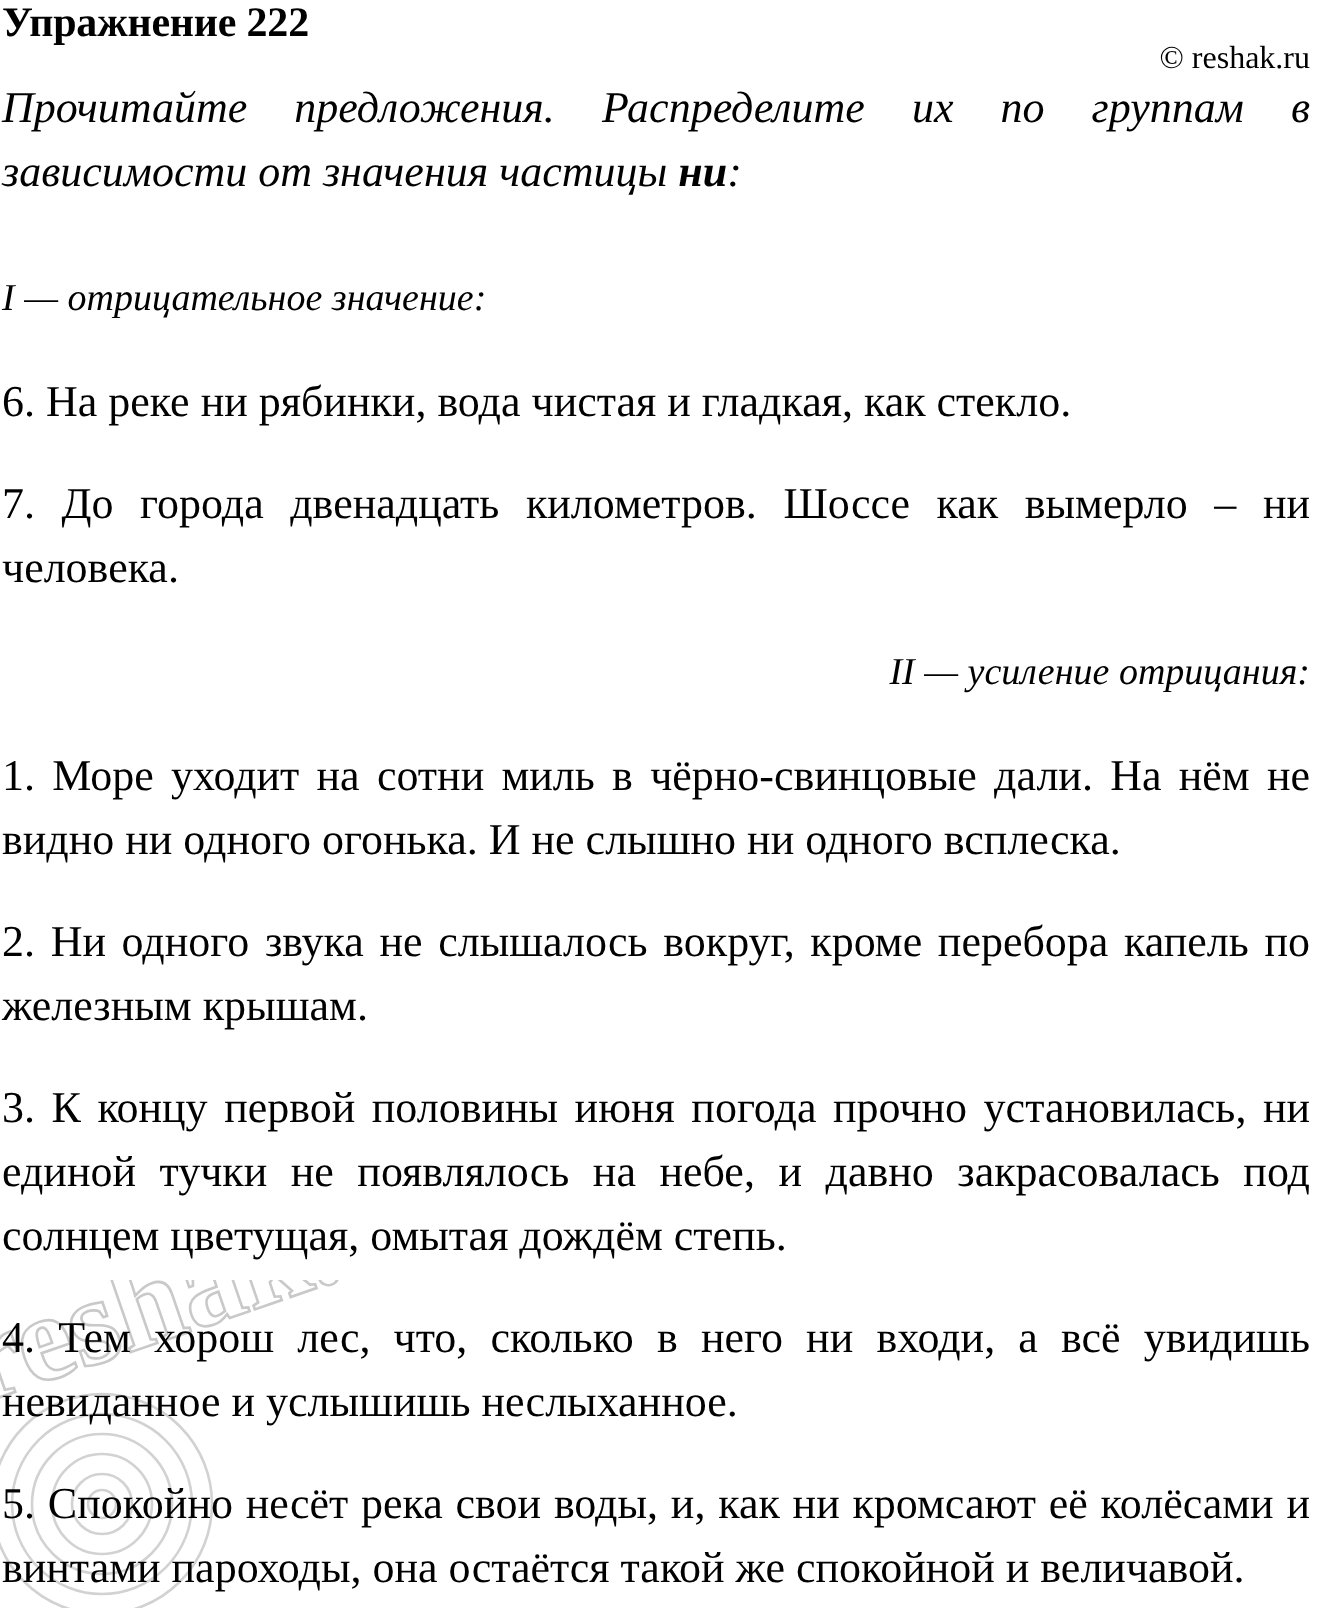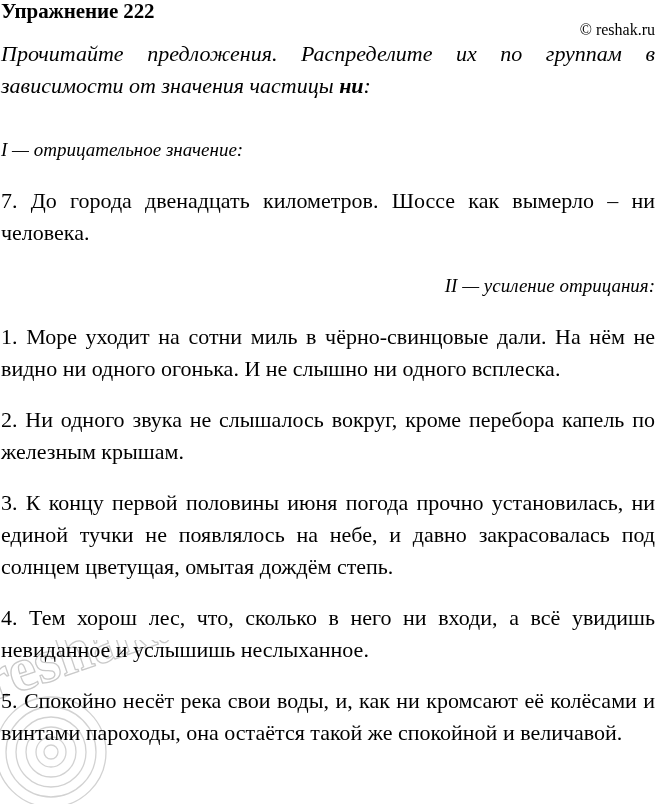--- a/index.html
+++ b/index.html
@@ -128,20 +128,21 @@
 
   <div class="header-row">
     <div class="ex-title">Упражнение 222</div>
     <div class="copyright">© reshak.ru</div>
   </div>
 
   <p class="para intro"><span>Прочитайте предложения. Распределите их по группам в зависимости от значения частицы </span><b>ни</b><span>:</span></p>
 
   <div class="section-head s1"><span>I</span><span> — </span><span>отрицательное значение:</span></div>
 
+  <p class="para item">6. На реке ни рябинки, вода чистая и гладкая, как стекло.</p>
   <p class="para item">7. До города двенадцать километров. Шоссе как вымерло – ни человека.</p>
 
   <div class="section-head s2"><span>II</span><span> — </span><span>усиление отрицания:</span></div>
 
   <p class="para item">1. Море уходит на сотни миль в чёрно-свинцовые дали. На нём не видно ни одного огонька. И не слышно ни одного всплеска.</p>
   <p class="para item">2. Ни одного звука не слышалось вокруг, кроме перебора капель по железным крышам.</p>
   <p class="para item">3. К концу первой половины июня погода прочно установилась, ни единой тучки не появлялось на небе, и давно закрасовалась под солнцем цветущая, омытая дождём степь.</p>
 
 
   <p class="para item">4. Тем хорош лес, что, сколько в него ни входи, а всё увидишь невиданное и услышишь неслыханное.</p>

